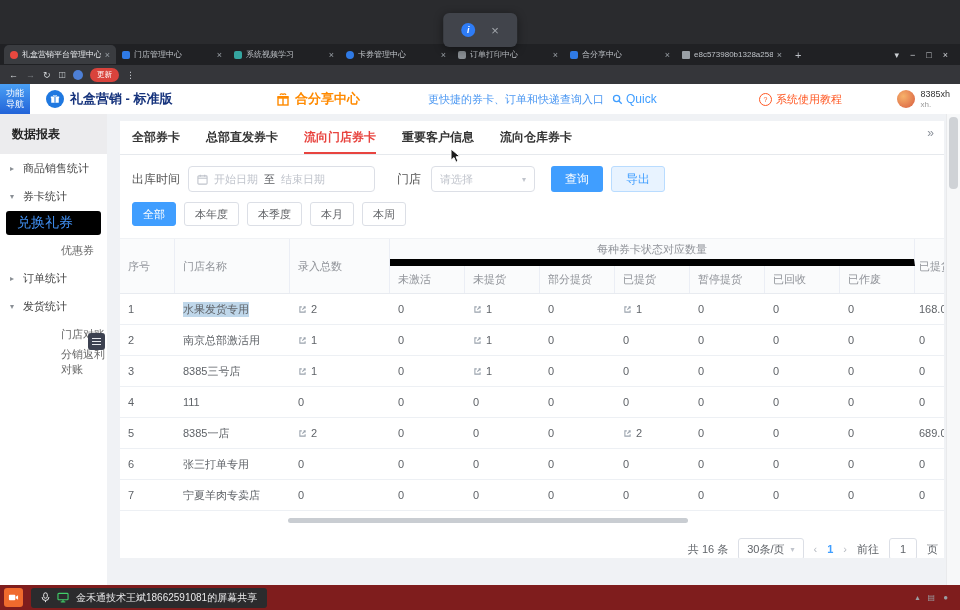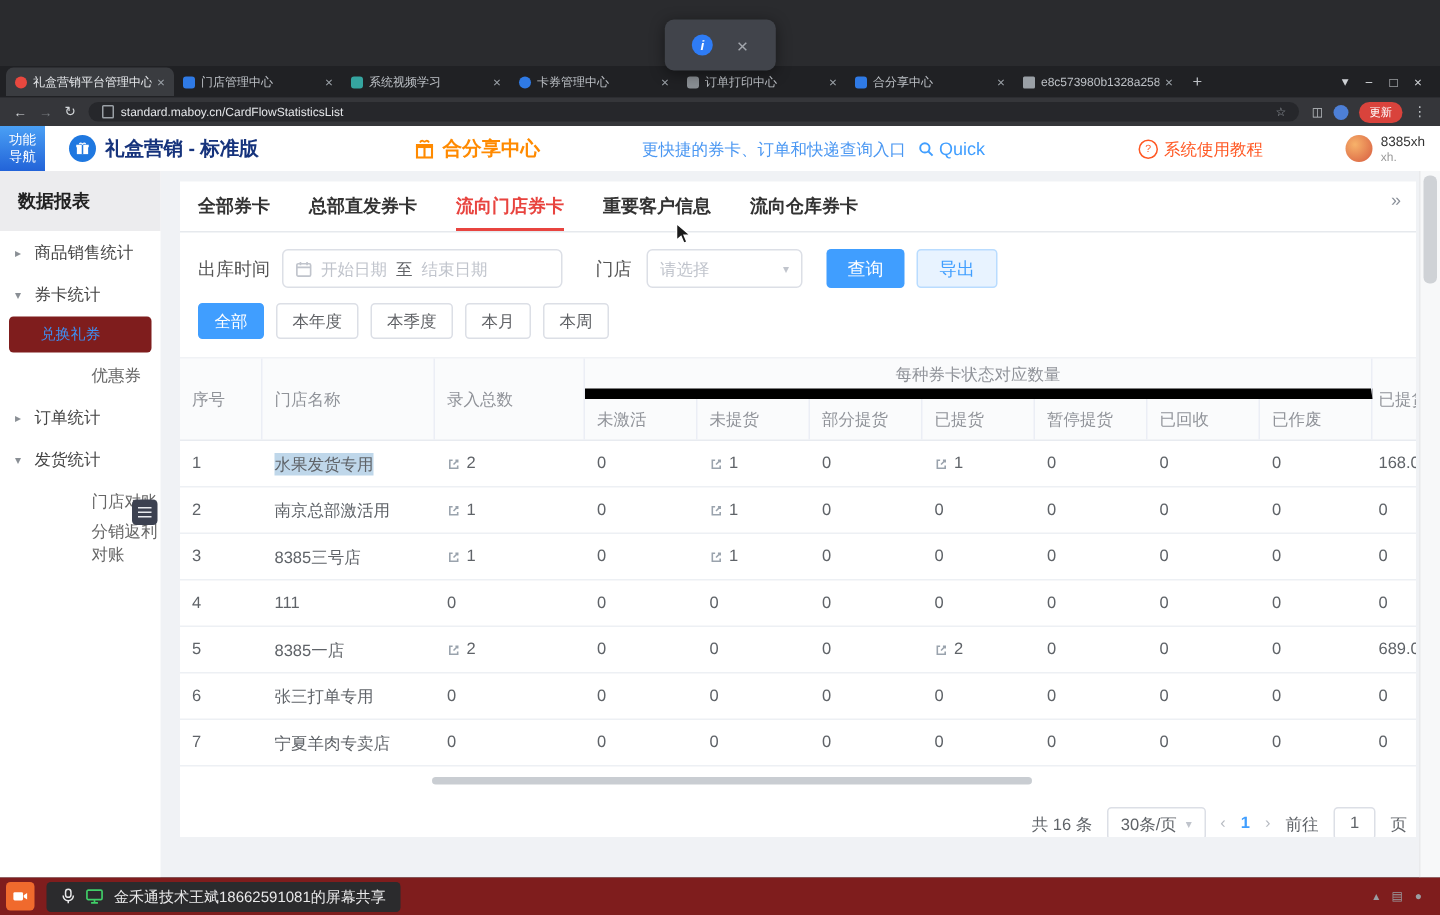--- a/index.html
+++ b/index.html
@@ -71,22 +71,22 @@
   .user-sub{font-size:8px;color:#999;}
 
   .app-body{position:absolute;top:30px;left:0;right:0;bottom:0;display:flex;border-radius:25px;}
   .sidebar{width:107px;background:#fff;flex-shrink:0;position:relative;}
   .sb-title{height:40px;background:#ececee;display:flex;align-items:center;padding-left:12px;
             font-size:12px;font-weight:bold;color:#222;}
   .sb-item{height:28px;display:flex;align-items:center;gap:5px;padding-left:10px;font-size:11px;color:#444;cursor:pointer;}
   .sb-arrow{font-size:8px;color:#8a8f95;width:8px;}
   .sb-sub{padding-left:23px;color:#666;margin-left:38px;}
   .sb-pill-wrap{padding:1px 6px;height:26px;box-sizing:border-box;}
-  .sb-pill{height:24px;background:#7f1d1d;border-radius:3px;color:#3f8ef0;font-size:10px;
-           display:flex;align-items:center;padding-left:21px;cursor:pointer;}
+  .sb-pill{height:24px;background:#000000;border-radius:3px;color:#3f8ef0;font-size:14px;
+           display:flex;align-items:center;padding-left:11px;cursor:pointer;}
   .collapse-handle{position:absolute;top:219px;right:2px;width:17px;height:17px;background:#3c4150;border-radius:3px;
            display:flex;flex-direction:column;align-items:center;justify-content:center;gap:2px;cursor:pointer;}
   .collapse-handle i{display:block;width:9px;height:1px;background:#e8eaee;}
 
   .main{flex:1;min-width:0;padding:7px 2px 0 13px;box-sizing:border-box;}
   .v-scrollbar{width:13px;background:#f7f8f9;border-left:1px solid #e9eaec;flex-shrink:0;position:relative;}
   .v-thumb{position:absolute;top:3px;left:2px;right:2px;height:72px;background:#cfd2d6;border-radius:4px;cursor:grab;}
 
   .card{background:#fff;height:437px;position:relative;overflow:hidden;}
   .ctabs{height:33px;border-bottom:1px solid #e6e9ed;display:flex;align-items:stretch;gap:26px;padding-left:12px;position:relative;}
@@ -210,25 +210,20 @@
         <span>−</span>
         <span>□</span>
         <span>×</span>
       </div>
     </div>
 
     <div class="addressbar">
       <span class="nav-ic">←</span>
       <span class="nav-ic dim">→</span>
       <span class="nav-ic">↻</span>
-      <div class="urlbar">
-        <span class="url-doc"></span>
-        <span>standard.maboy.cn/CardFlowStatisticsList</span>
-        <span class="url-star">☆</span>
-      </div>
       <div class="bar-right">
         <span class="ext-ic">◫</span>
         <span class="avatar-sm"></span>
         <span class="update-pill">更新</span>
         <span class="dots">⋮</span>
       </div>
     </div>
 
     <div class="page">
       <div class="app-header">

